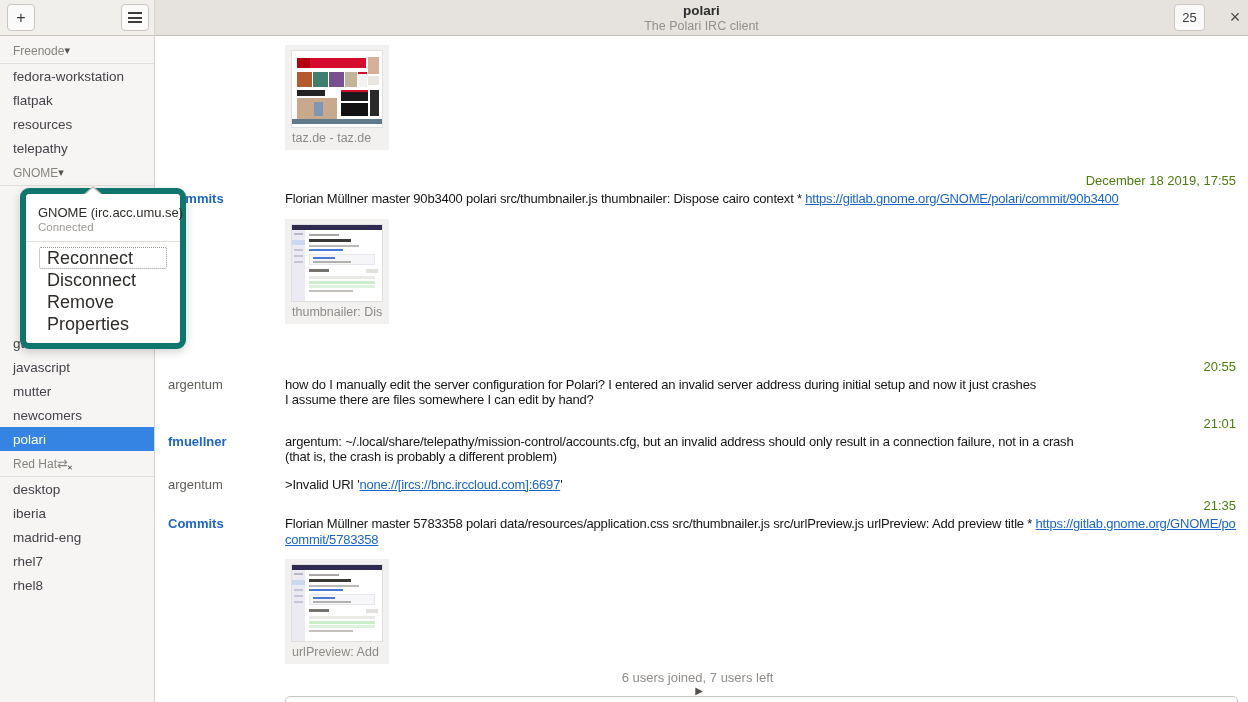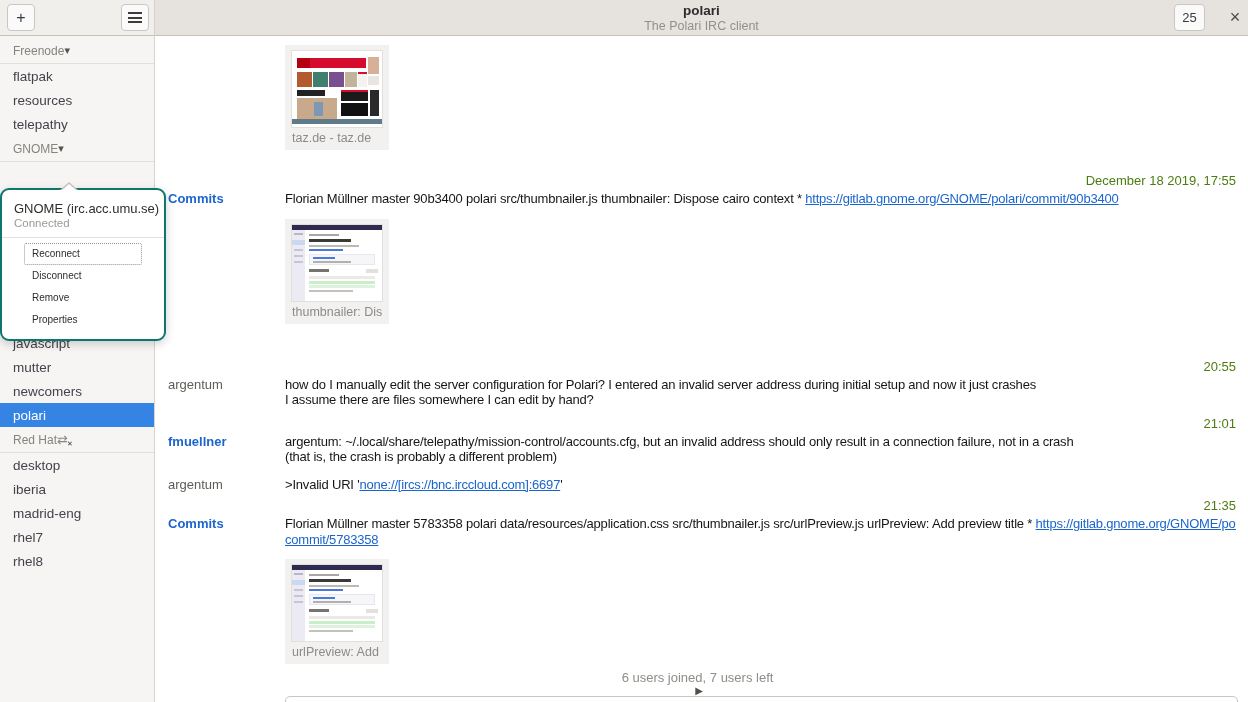--- a/index.html
+++ b/index.html
@@ -36,33 +36,33 @@
                justify-content:flex-start; }
   .sb-row.selected { background:#3584e4; }
   .sb-row.selected .sb-label { color:#fff; }
   .sb-spacer { height:145px; }
   .sb-chevron { font-size:11px; color:#55524e; font-family:"DejaVu Sans", sans-serif; }
   .conn-icon { position:relative; font-family:"DejaVu Sans", sans-serif; font-size:13px;
                color:#8a8884; line-height:1; margin-right:2px; }
   .conn-icon .xmark { position:absolute; right:-5px; bottom:-2px; font-size:7px; color:#3a3a3a; }
 
   
-  .popup { position:absolute; left:0; top:188px; width:166px; background:#fff;
-           border:2px solid #0f766e; border-radius:9px; box-shadow:0 3px 10px rgba(0,0,0,.18);
+  .popup { position:absolute; left:20px; top:188px; width:166px; background:#fff;
+           border:6px solid #0f766e; border-radius:9px; box-shadow:0 3px 10px rgba(0,0,0,.18);
            z-index:10; padding:9px 0 8px; }
   .popup-arrow { position:absolute; top:-8px; left:58px; width:0; height:0;
                  border-left:9px solid transparent; border-right:9px solid transparent;
                  border-bottom:8px solid #c8c2bc; }
   .popup-arrow:after { content:""; position:absolute; left:-8px; top:1.5px; width:0; height:0;
                  border-left:8px solid transparent; border-right:8px solid transparent;
                  border-bottom:7px solid #fff; }
   .popup-title { padding:2px 12px 0; font-size:13px; color:#2f2d2a; white-space:nowrap; }
   .popup-status { padding:1px 12px 0; font-size:11.5px; color:#9d9a95; }
   .popup-sep { height:1px; background:#e3dfdb; margin:8px 0 5px; }
-  .popup-item { margin:0 22px; padding:2px 7px; font-size:10px; color:#2f2d2a; line-height:16px;
+  .popup-item { margin:0 13px; padding:2px 7px; font-size:18px; color:#2f2d2a; line-height:16px;
                 border:1px solid transparent; }
   .popup-item.focused { border:1px dotted #9a948e; border-radius:2px; }
 
   
   .chat { position:absolute; top:36px; left:155px; right:0; bottom:0; display:flex;
           flex-direction:column; overflow:hidden; background:#fff; }
   .chat > :nth-child(1) { margin-top:9px; }
   .chat > :nth-child(2) { margin-top:23px; }
   .chat > :nth-child(3) { margin-top:12px; }
   .chat > :nth-child(4) { margin-top:35px; }
@@ -162,20 +162,23 @@
       </div>
     </div>
   </header>
 
   <aside class="sidebar" id="sidebar-list">
       <div class="sb-row sb-server">
         <span class="sb-label">Freenode</span>
         <span class="sb-chevron">▾</span>
       </div>
       <div class="sb-row sb-channel">
+        <span class="sb-label">fedora-workstation</span>
+      </div>
+      <div class="sb-row sb-channel">
         <span class="sb-label">flatpak</span>
       </div>
       <div class="sb-row sb-channel">
         <span class="sb-label">resources</span>
       </div>
       <div class="sb-row sb-channel">
         <span class="sb-label">telepathy</span>
       </div>
       <div class="sb-row sb-server">
         <span class="sb-label">GNOME</span>

